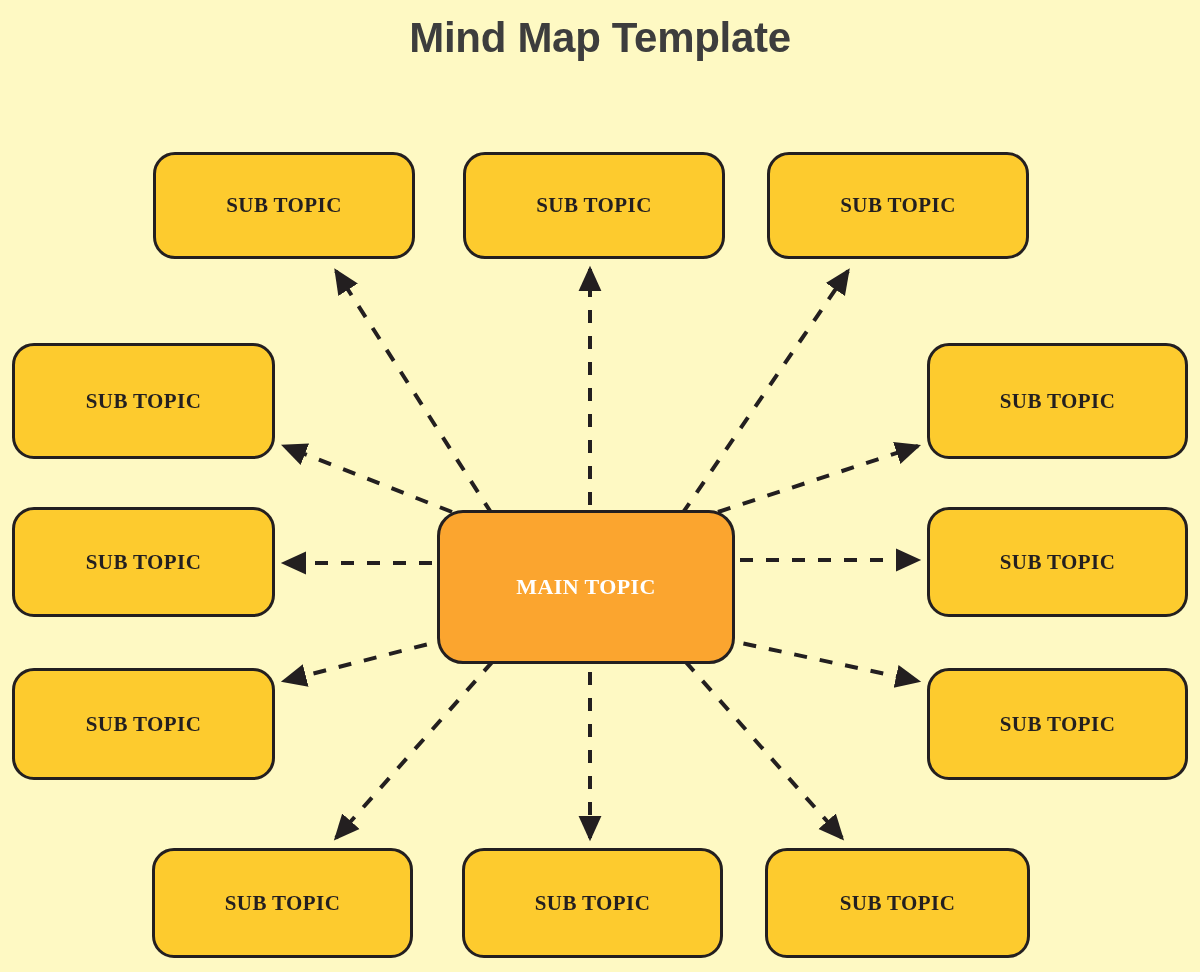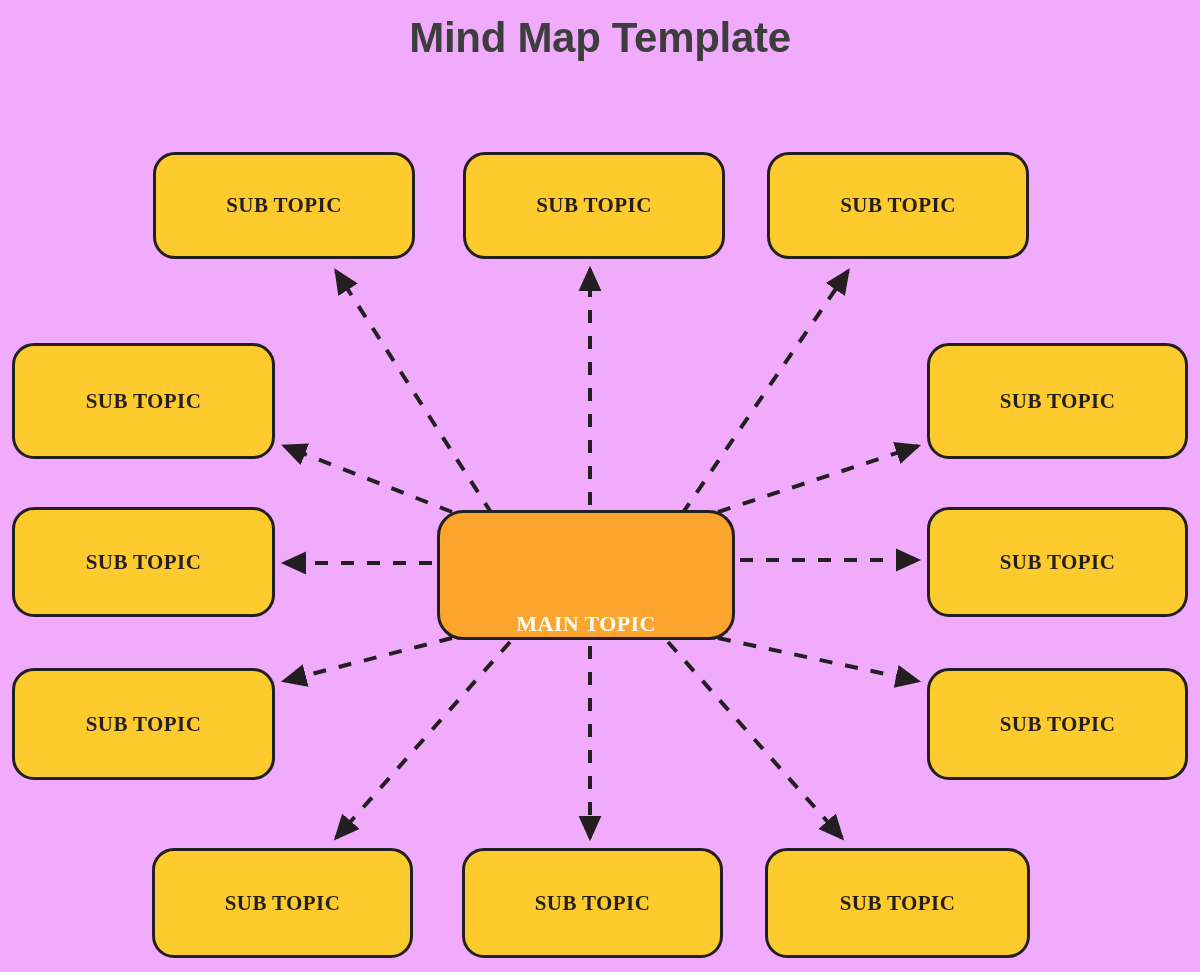--- a/index.html
+++ b/index.html
@@ -9,21 +9,21 @@
     background: #ffffff;
   }
   body {
     font-family: "Liberation Sans", sans-serif;
     -webkit-font-smoothing: antialiased;
   }
   #canvas {
     position: relative;
     width: 1200px;
     height: 972px;
-    background: #f0abfc;
+    background: #fef9c3;
     overflow: hidden;
   }
   #title {
     position: absolute;
     left: 0;
     top: 10px;
     width: 1200px;
     text-align: center;
     font-size: 42px;
     font-weight: bold;
@@ -130,18 +130,18 @@
       </div>
       <div class="node node-sub" style="left: 152px; top: 848px; width: 261px; height: 110px;">
         <span class="node-label">SUB TOPIC</span>
       </div>
       <div class="node node-sub" style="left: 462px; top: 848px; width: 261px; height: 110px;">
         <span class="node-label">SUB TOPIC</span>
       </div>
       <div class="node node-sub" style="left: 765px; top: 848px; width: 265px; height: 110px;">
         <span class="node-label">SUB TOPIC</span>
       </div>
-      <div class="node node-main" style="left: 437px; top: 510px; width: 298px; height: 130px; align-items: flex-end;">
+      <div class="node node-main" style="left: 437px; top: 510px; width: 298px; height: 154px;">
         <span class="node-label">MAIN TOPIC</span>
       </div>
     </div>
 
 </div>
 
 </body></html>

